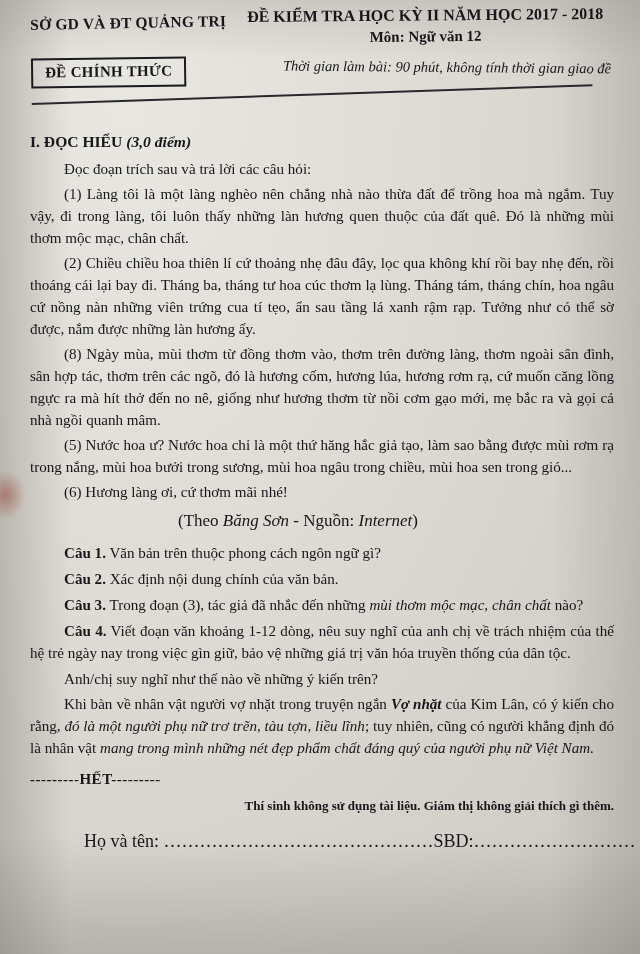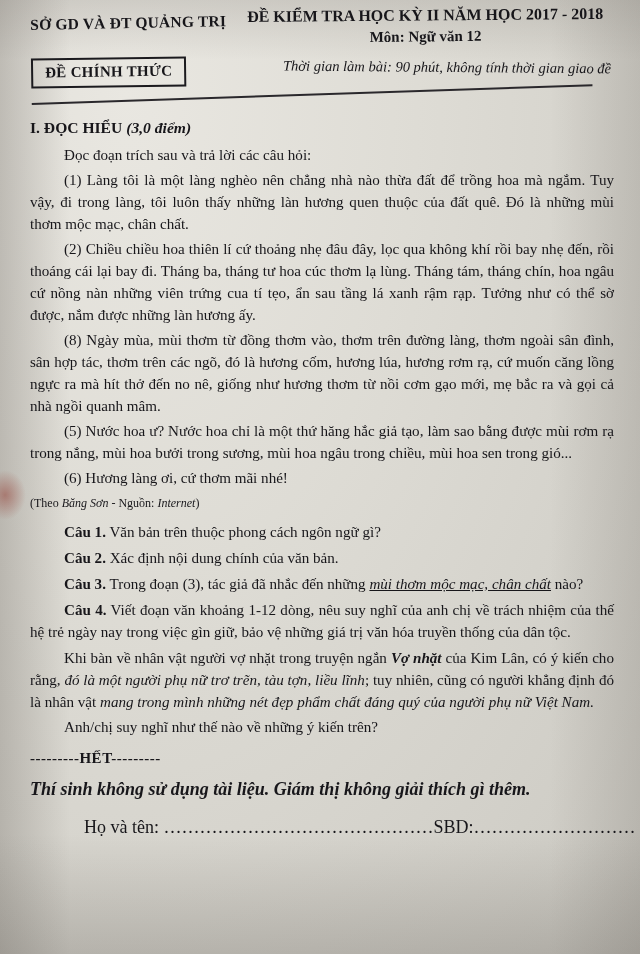--- a/index.html
+++ b/index.html
@@ -124,65 +124,64 @@
   .rule {
     margin: 10px 0 0 0;
     height: 2px;
     background: #2a282c;
     transform: rotate(-0.8deg);
     width: 96%;
   }
 
   
   .body-text {
-    margin-top: 16px;
+    margin-top: 30px;
     font-size: 15.1px;
     line-height: 1.46;
     text-align: justify;
   }
   .sec-head {
     font-weight: bold;
     font-size: 15.6px;
     margin: 8px 0 4px 0;
   }
   .sec-head .pts {
     font-style: italic;
     font-weight: bold;
   }
   p {
     margin: 0 0 3px 0;
     text-indent: 34px;
   }
   .src {
-    text-align: left;
-    font-size: 12px;
+    text-align: center;
+    font-size: 17px;
     margin: 6px 0 8px 0;
     text-indent: 0;
     padding-right: 48px;
   }
   .src i { font-style: italic; }
   .q {
     margin: 0 0 4px 0;
     text-indent: 34px;
   }
   .q b { font-weight: bold; }
-  .q i { font-style: italic; text-decoration: underline; }
+  .q i { font-style: italic; }
   .hr-dashes {
     text-align: left;
     font-weight: bold;
     font-size: 15px;
     margin: 10px 0 6px 0;
     text-indent: 0;
     letter-spacing: 0.5px;
   }
   .note {
-    text-align: left;
-    font-weight: bold;
-    font-style: italic;
-    font-size: 18px;
+    text-align: right;
+    font-weight: bold;
+    font-size: 13px;
     margin-bottom: 12px;
     text-indent: 0;
   }
   .fields {
     font-size: 18px;
     text-indent: 0;
     margin-left: 54px;
     white-space: nowrap;
   }
   .section2 { margin-top: 6px; }
@@ -233,23 +232,23 @@
 
       <p class="q"><b>Câu 1.</b><span> Văn bản trên thuộc phong cách ngôn ngữ gì?</span></p>
 
       <p class="q"><b>Câu 2.</b><span> Xác định nội dung chính của văn bản.</span></p>
 
       <p class="q"><b>Câu 3.</b><span> Trong đoạn (3), tác giả đã nhắc đến những </span><i>mùi thơm mộc mạc, chân chất</i><span> nào?</span></p>
 
       <p class="q"><b>Câu 4.</b><span> Viết đoạn văn khoảng 1-12 dòng, nêu suy nghĩ của anh chị về trách nhiệm của thế hệ trẻ ngày nay trong việc gìn giữ, bảo vệ những giá trị văn hóa truyền thống của dân tộc.</span></p>
 
 
+      <p>Anh/chị suy nghĩ như thế nào về những ý kiến trên?</p>
+
       <p><span>Khi bàn về nhân vật người vợ nhặt trong truyện ngắn </span><b><i>Vợ nhặt</i></b><span> của Kim Lân, có ý kiến cho rằng, </span><i>đó là một người phụ nữ trơ trẽn, tàu tợn, liều lĩnh</i><span>; tuy nhiên, cũng có người khẳng định đó là nhân vật </span><i>mang trong mình những nét đẹp phẩm chất đáng quý của người phụ nữ Việt Nam.</i></p>
-
-      <p>Anh/chị suy nghĩ như thế nào về những ý kiến trên?</p>
 
       <p class="hr-dashes">---------HẾT---------</p>
 
       <p class="note">Thí sinh không sử dụng tài liệu. Giám thị không giải thích gì thêm.</p>
 
       <p class="fields">Họ và tên: ………………………………………SBD:………………………</p>
 
     </div>
   </div>
 </div>

